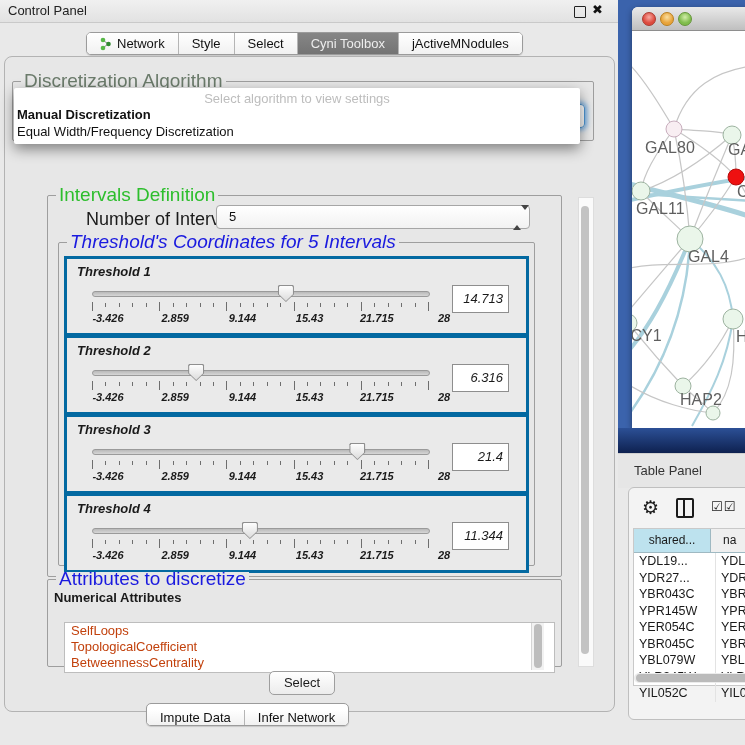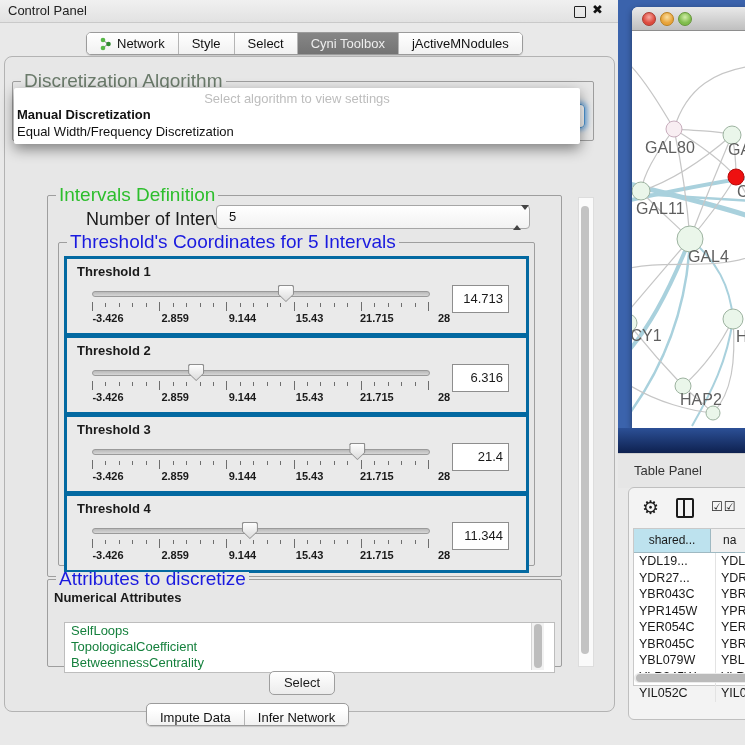--- a/index.html
+++ b/index.html
@@ -63,21 +63,21 @@
   .tick.minor{top:2px;height:4px;}
   .tick.major{top:1px;height:9px;}
   .tick-labels{position:absolute;left:16px;top:25px;width:100%;height:12px;}
   .tick-lab{position:absolute;transform:translateX(-50%);font-size:11px;font-weight:bold;color:#1a1a1a;white-space:nowrap;}
   .th-value{position:absolute;left:385px;top:26px;width:50px;height:26px;background:#FFFFFF;border:1px solid #8E8E8E;
             font-size:13px;text-align:right;line-height:26px;padding-right:5px;}
   
   #attr-heading{position:absolute;left:6px;top:10px;font-size:13px;font-weight:bold;}
   #attr-list{position:absolute;left:16px;top:42px;width:489px;height:49px;background:#FFFFFF;
              border:1px solid #BDBDBD;overflow:hidden;}
-  .attr-item{font-size:13px;padding:0 0 0 6px;line-height:16px;color:#15803d;white-space:nowrap;}
+  .attr-item{font-size:13px;padding:0 0 0 6px;line-height:16px;color:#c2410c;white-space:nowrap;}
   #attr-scroll{position:absolute;right:17px;top:43px;width:12px;height:47px;background:#F2F2F2;border-left:1px solid #D5D5D5;}
   #attr-thumb{position:absolute;left:2px;top:1px;width:8px;height:44px;border-radius:4px;background:#BDBDBD;}
   
   #main-scroll{position:absolute;left:573px;top:140px;width:14px;height:468px;background:#FAFAFA;
                border:1px solid #DDDDDD;}
   #main-scroll-thumb{position:absolute;left:2px;top:8px;width:8px;height:448px;border-radius:5px;background:#C3C3C3;}
   #apply-btn{position:absolute;left:264px;top:614px;width:64px;height:22px;border:1px solid #9E9E9E;border-radius:5px;
              background:linear-gradient(#FFFFFF,#ECECEC);font-size:13px;text-align:center;line-height:22px;}
   
   #right-side{position:absolute;left:618px;top:0;width:127px;height:745px;background:#E9E9E9;}
@@ -167,21 +167,21 @@
         <div class="popup-opt" style="top:36px;">Equal Width/Frequency Discretization</div>
       </div>
 
       <div class="group" style="left:42px;top:138px;width:513px;height:380px;">
         <span class="group-title gt-green">Intervals Definition</span>
         <span style="position:absolute;left:38px;top:13px;font-size:18px;font-weight:normal;">Number of Intervals</span>
         <div class="combo" style="left:168px;top:9px;width:312px;height:22px;">
           <span class="val">5</span>
           <span class="stepper"><span class="up"></span><span class="dn"></span></span>
         </div>
-        <div class="group" style="left:10px;top:46px;width:475px;height:322px;">
+        <div class="group" style="left:10px;top:46px;width:475px;height:322px;font-style:italic;">
           <span class="group-title gt-blue">Threshold's Coordinates for 5 Intervals</span>
           <div id="thresholds-container" style="position:absolute;left:0;top:14px;width:100%;">
   <div class="th-panel">
     <div class="th-label">Threshold 1</div>
     <div class="th-slider">
       <div class="track"></div>
       <div class="thumb" style="left: calc(57.72% - 8px);">
                     <div class="thumb-in"></div>
                   </div>
       <div class="ticks">

